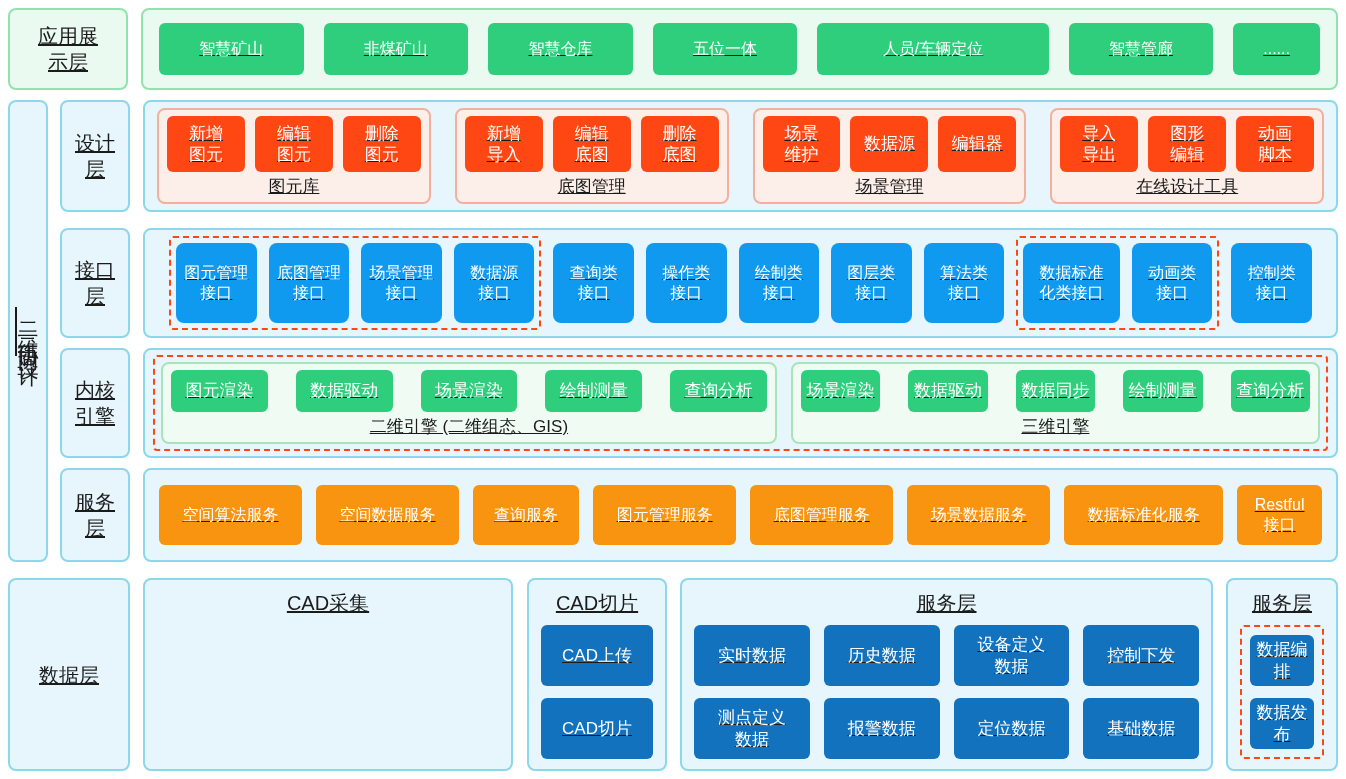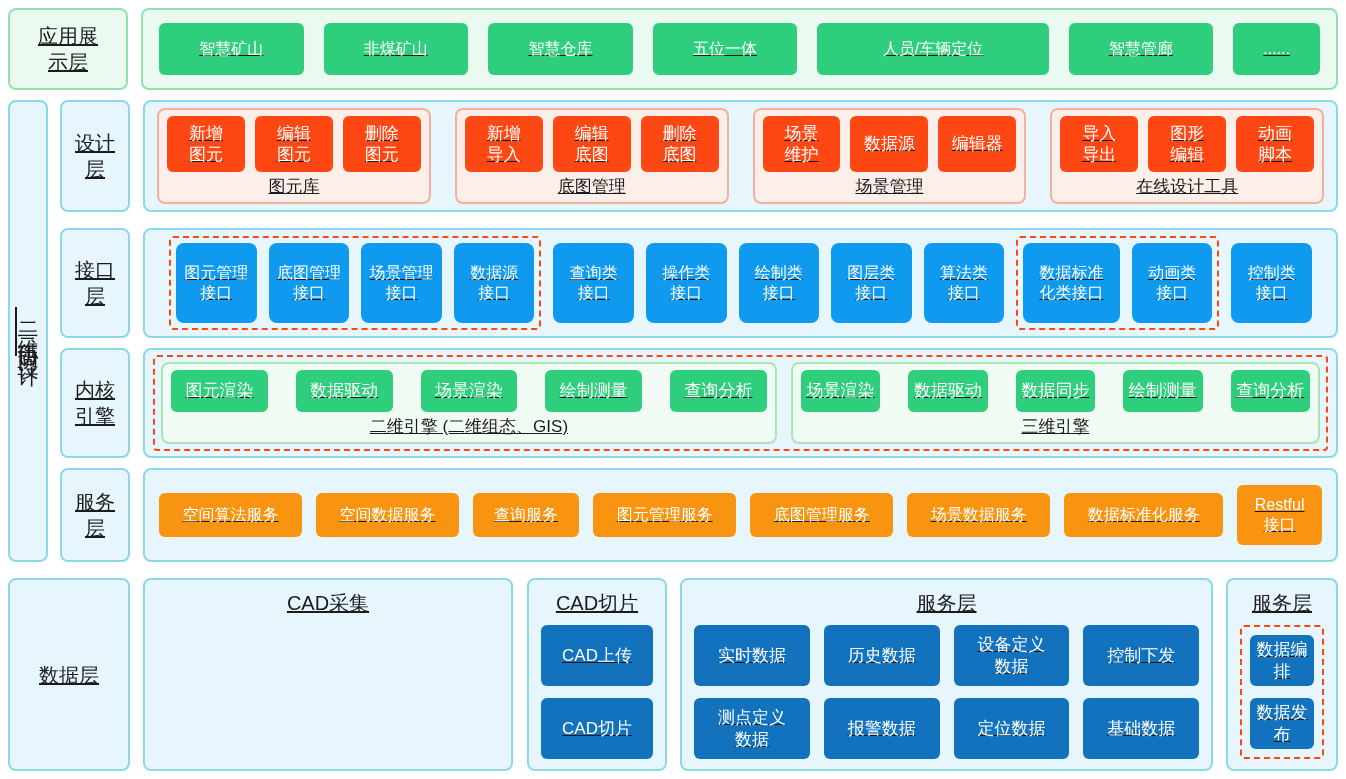--- a/index.html
+++ b/index.html
@@ -69,21 +69,21 @@
   .kgroup { background:#f0fbf3; border:2px solid #a9e3b9; border-radius:8px;
     padding:6px 8px 2px; display:flex; flex-direction:column; }
   .kgroup-1 { flex:1.17 1 0; }
   .kgroup-2 { flex:1 1 0; }
   .kgroup-btns { display:flex; gap:28px; }
   .kgroup-btns .chip { flex:1 1 0; height:42px; font-size:17px; }
 
   
   .row-service { height:94px; }
   .row-service .container { display:flex; align-items:center; padding:0 14px; gap:14px; }
-  .row-service .chip { height:44px; }
+  .row-service .chip { height:60px; }
 
   
   .row-data { display:flex; height:193px; }
   .row-data .label-box { width:122px; margin-right:13px; }
   .datagroup { background:#e7f6fc; border:2px solid #8ad8ea; border-radius:8px;
     padding:6px 12px 10px; display:flex; flex-direction:column; }
   .datagroup .group-title { font-size:20px; padding:4px 0 8px; }
   .dg-grid { flex:1; display:flex; flex-direction:column; gap:12px; }
   .dg-row { flex:1; display:flex; gap:14px; }
   .dg-row .chip { flex:1 1 0; }

